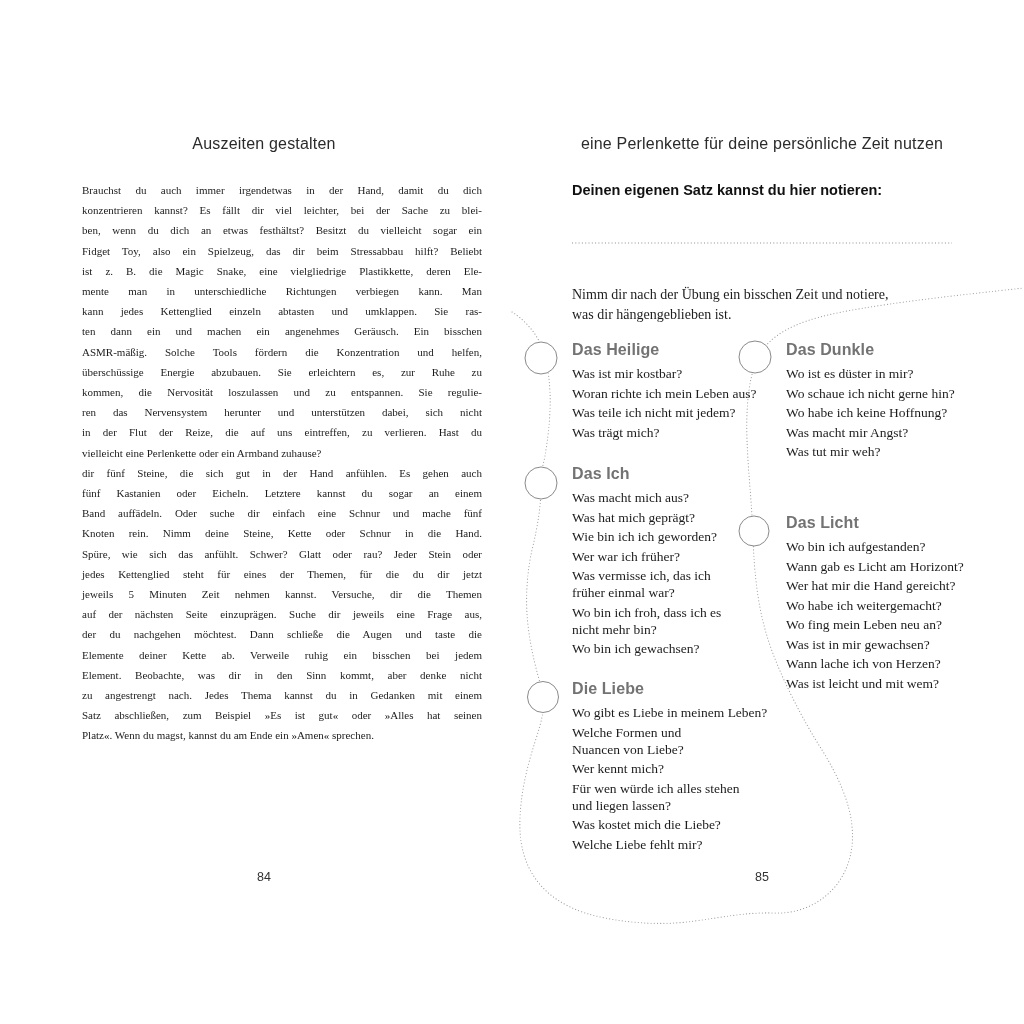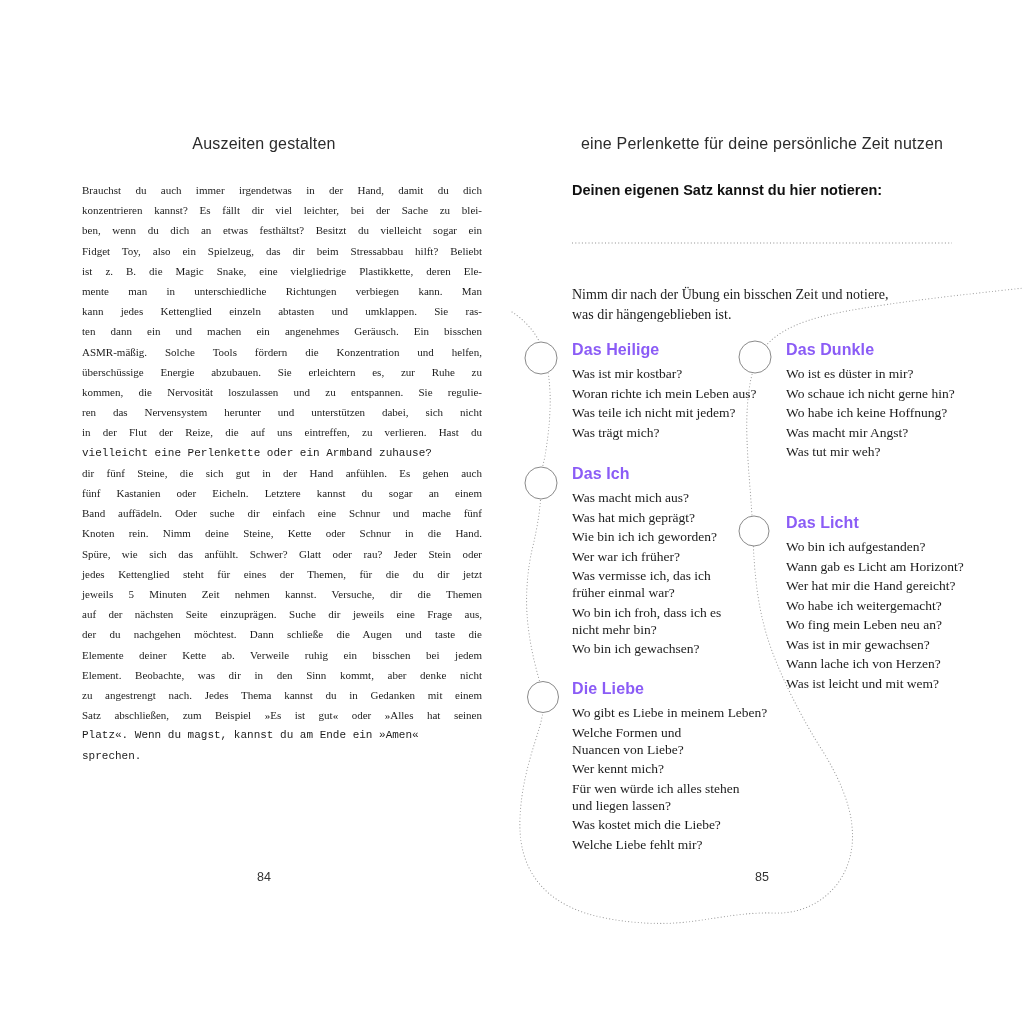--- a/index.html
+++ b/index.html
@@ -4,31 +4,31 @@
 <style>
   html,body{margin:0;padding:0;background:#ffffff;}
   .spread{position:relative;width:1024px;height:1024px;background:#ffffff;overflow:hidden;
           font-family:"Liberation Serif", serif;color:#1c1c1c;}
   .runhead{position:absolute;top:136px;font-family:"Liberation Sans", sans-serif;
            font-size:16px;line-height:16px;color:#2b2b2b;text-align:center;letter-spacing:.2px;}
   .runhead.left{left:64px;width:400px;}
   .runhead.right{left:572px;width:380px;}
   .bodytext{position:absolute;left:76px;top:180px;width:400px;font-size:11px;line-height:20.2px;margin-left:6px;}
   .bline{text-align:justify;text-align-last:justify;}
-  .bline.last{text-align:left;text-align-last:left;font-family:Liberation Mono, monospace;}
+  .bline.last{text-align:left;text-align-last:left;}
   .bline.indent{padding-left:22px;}
   .prompt{position:absolute;left:572px;top:180px;width:380px;
           font-family:"Liberation Sans", sans-serif;font-weight:bold;font-size:14.5px;line-height:20px;color:#111;}
   .intro{position:absolute;left:572px;top:262px;width:380px;
          font-size:14px;line-height:20px;white-space:pre-line;margin-top:23px;}
   .section{position:absolute;width:215px;}
   .section.col1{left:572px;}
   .section.col2{left:786px;}
   .sec-title{font-family:"Liberation Sans", sans-serif;font-weight:bold;font-size:16px;
-             line-height:20px;margin-bottom:5px;color:#8b5cf6;letter-spacing:.1px;}
+             line-height:20px;margin-bottom:5px;color:#737373;letter-spacing:.1px;}
   .question{font-size:13.5px;line-height:17px;margin-bottom:2.5px;white-space:pre-line;}
   .pagenum{position:absolute;top:870px;font-family:"Liberation Sans", sans-serif;
            font-size:12.5px;color:#333;text-align:center;}
   .pagenum.left{left:64px;width:400px;}
   .pagenum.right{left:572px;width:380px;}
   svg.overlay{position:absolute;left:0;top:0;pointer-events:none;}
 </style>
 </head>
 <body>
 

